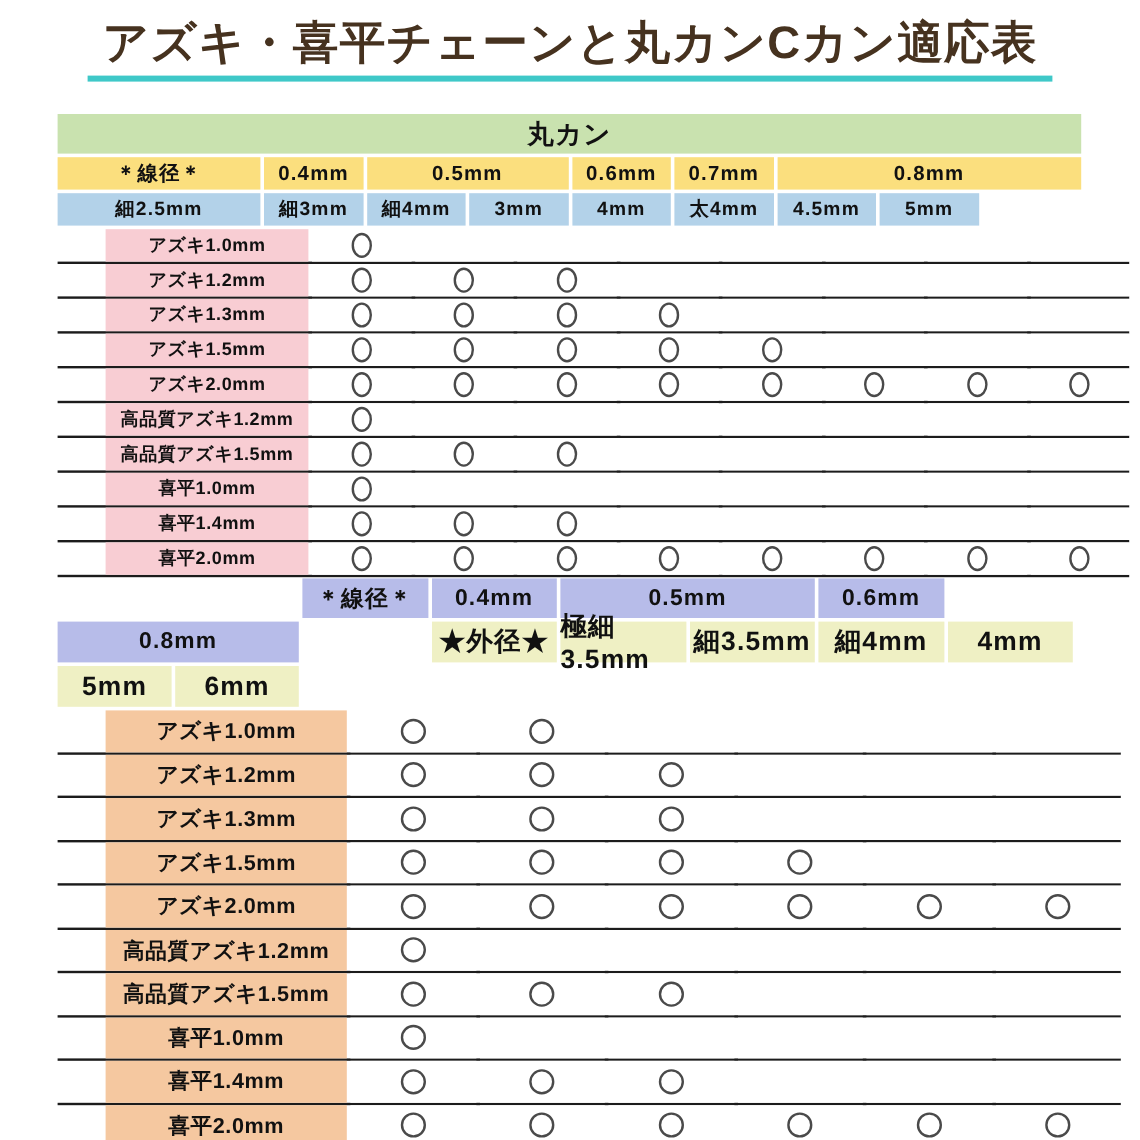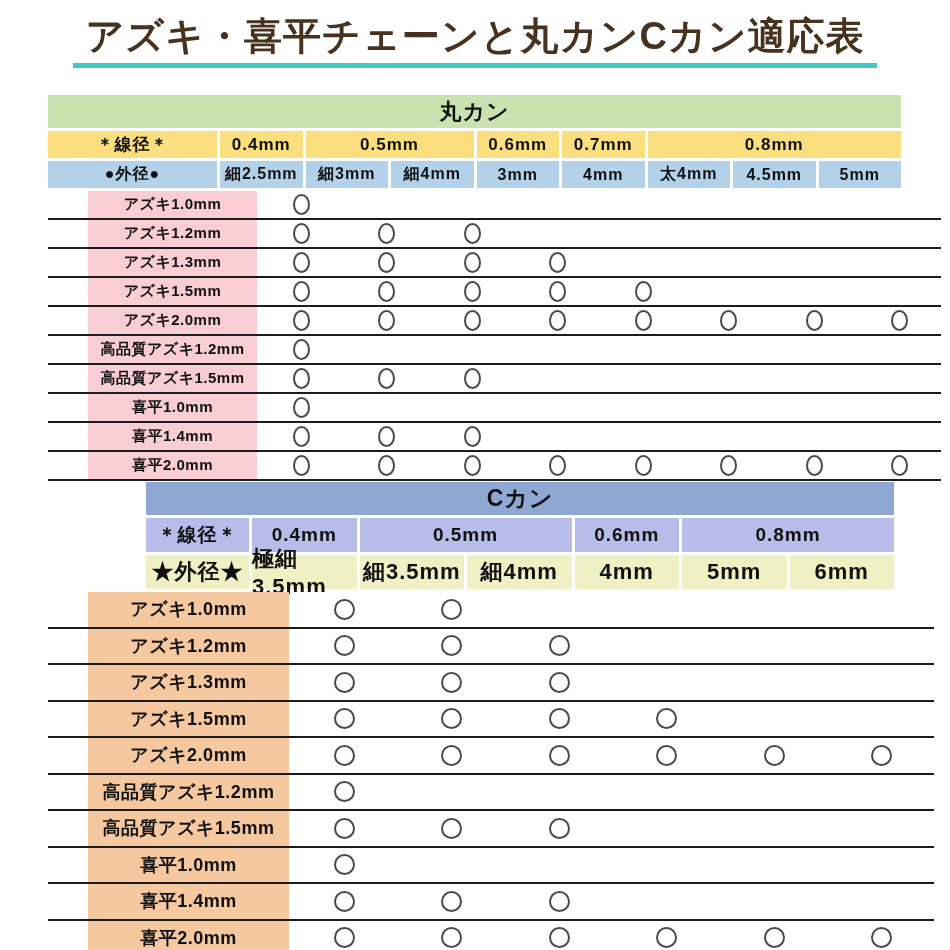--- a/index.html
+++ b/index.html
@@ -62,21 +62,20 @@
 
 <div id="marukan" class="table">
   <div class="hdr">
       <div class="band title-band" style="grid-column: 1 / -1;">丸カン</div>
       <div class="band wire-band">＊線径＊</div>
       <div class="band wire-band">0.4mm</div>
       <div class="band wire-band" style="grid-column: span 2;">0.5mm</div>
       <div class="band wire-band">0.6mm</div>
       <div class="band wire-band">0.7mm</div>
       <div class="band wire-band" style="grid-column: span 3;">0.8mm</div>
-      <div class="band outer-band">●外径●</div>
       <div class="band outer-band">細2.5mm</div>
       <div class="band outer-band">細3mm</div>
       <div class="band outer-band">細4mm</div>
       <div class="band outer-band">3mm</div>
       <div class="band outer-band">4mm</div>
       <div class="band outer-band">太4mm</div>
       <div class="band outer-band">4.5mm</div>
       <div class="band outer-band">5mm</div>
     </div>
   <div class="tbody">
@@ -263,21 +262,20 @@
         <div class="data-cell">
           <span class="circle"></span>
         </div>
       </div>
     </div>
 </div>
 
 <div id="ckan" class="table">
   <div class="hdr">
       <div class="spacer"></div>
-      <div class="band title-band" style="grid-column: 2 / -1;">Cカン</div>
       <div class="spacer"></div>
       <div class="band wire-band">＊線径＊</div>
       <div class="band wire-band">0.4mm</div>
       <div class="band wire-band" style="grid-column: span 2;">0.5mm</div>
       <div class="band wire-band">0.6mm</div>
       <div class="band wire-band" style="grid-column: span 2;">0.8mm</div>
       <div class="spacer"></div>
       <div class="band outer-band">★外径★</div>
       <div class="band outer-band">極細3.5mm</div>
       <div class="band outer-band">細3.5mm</div>

